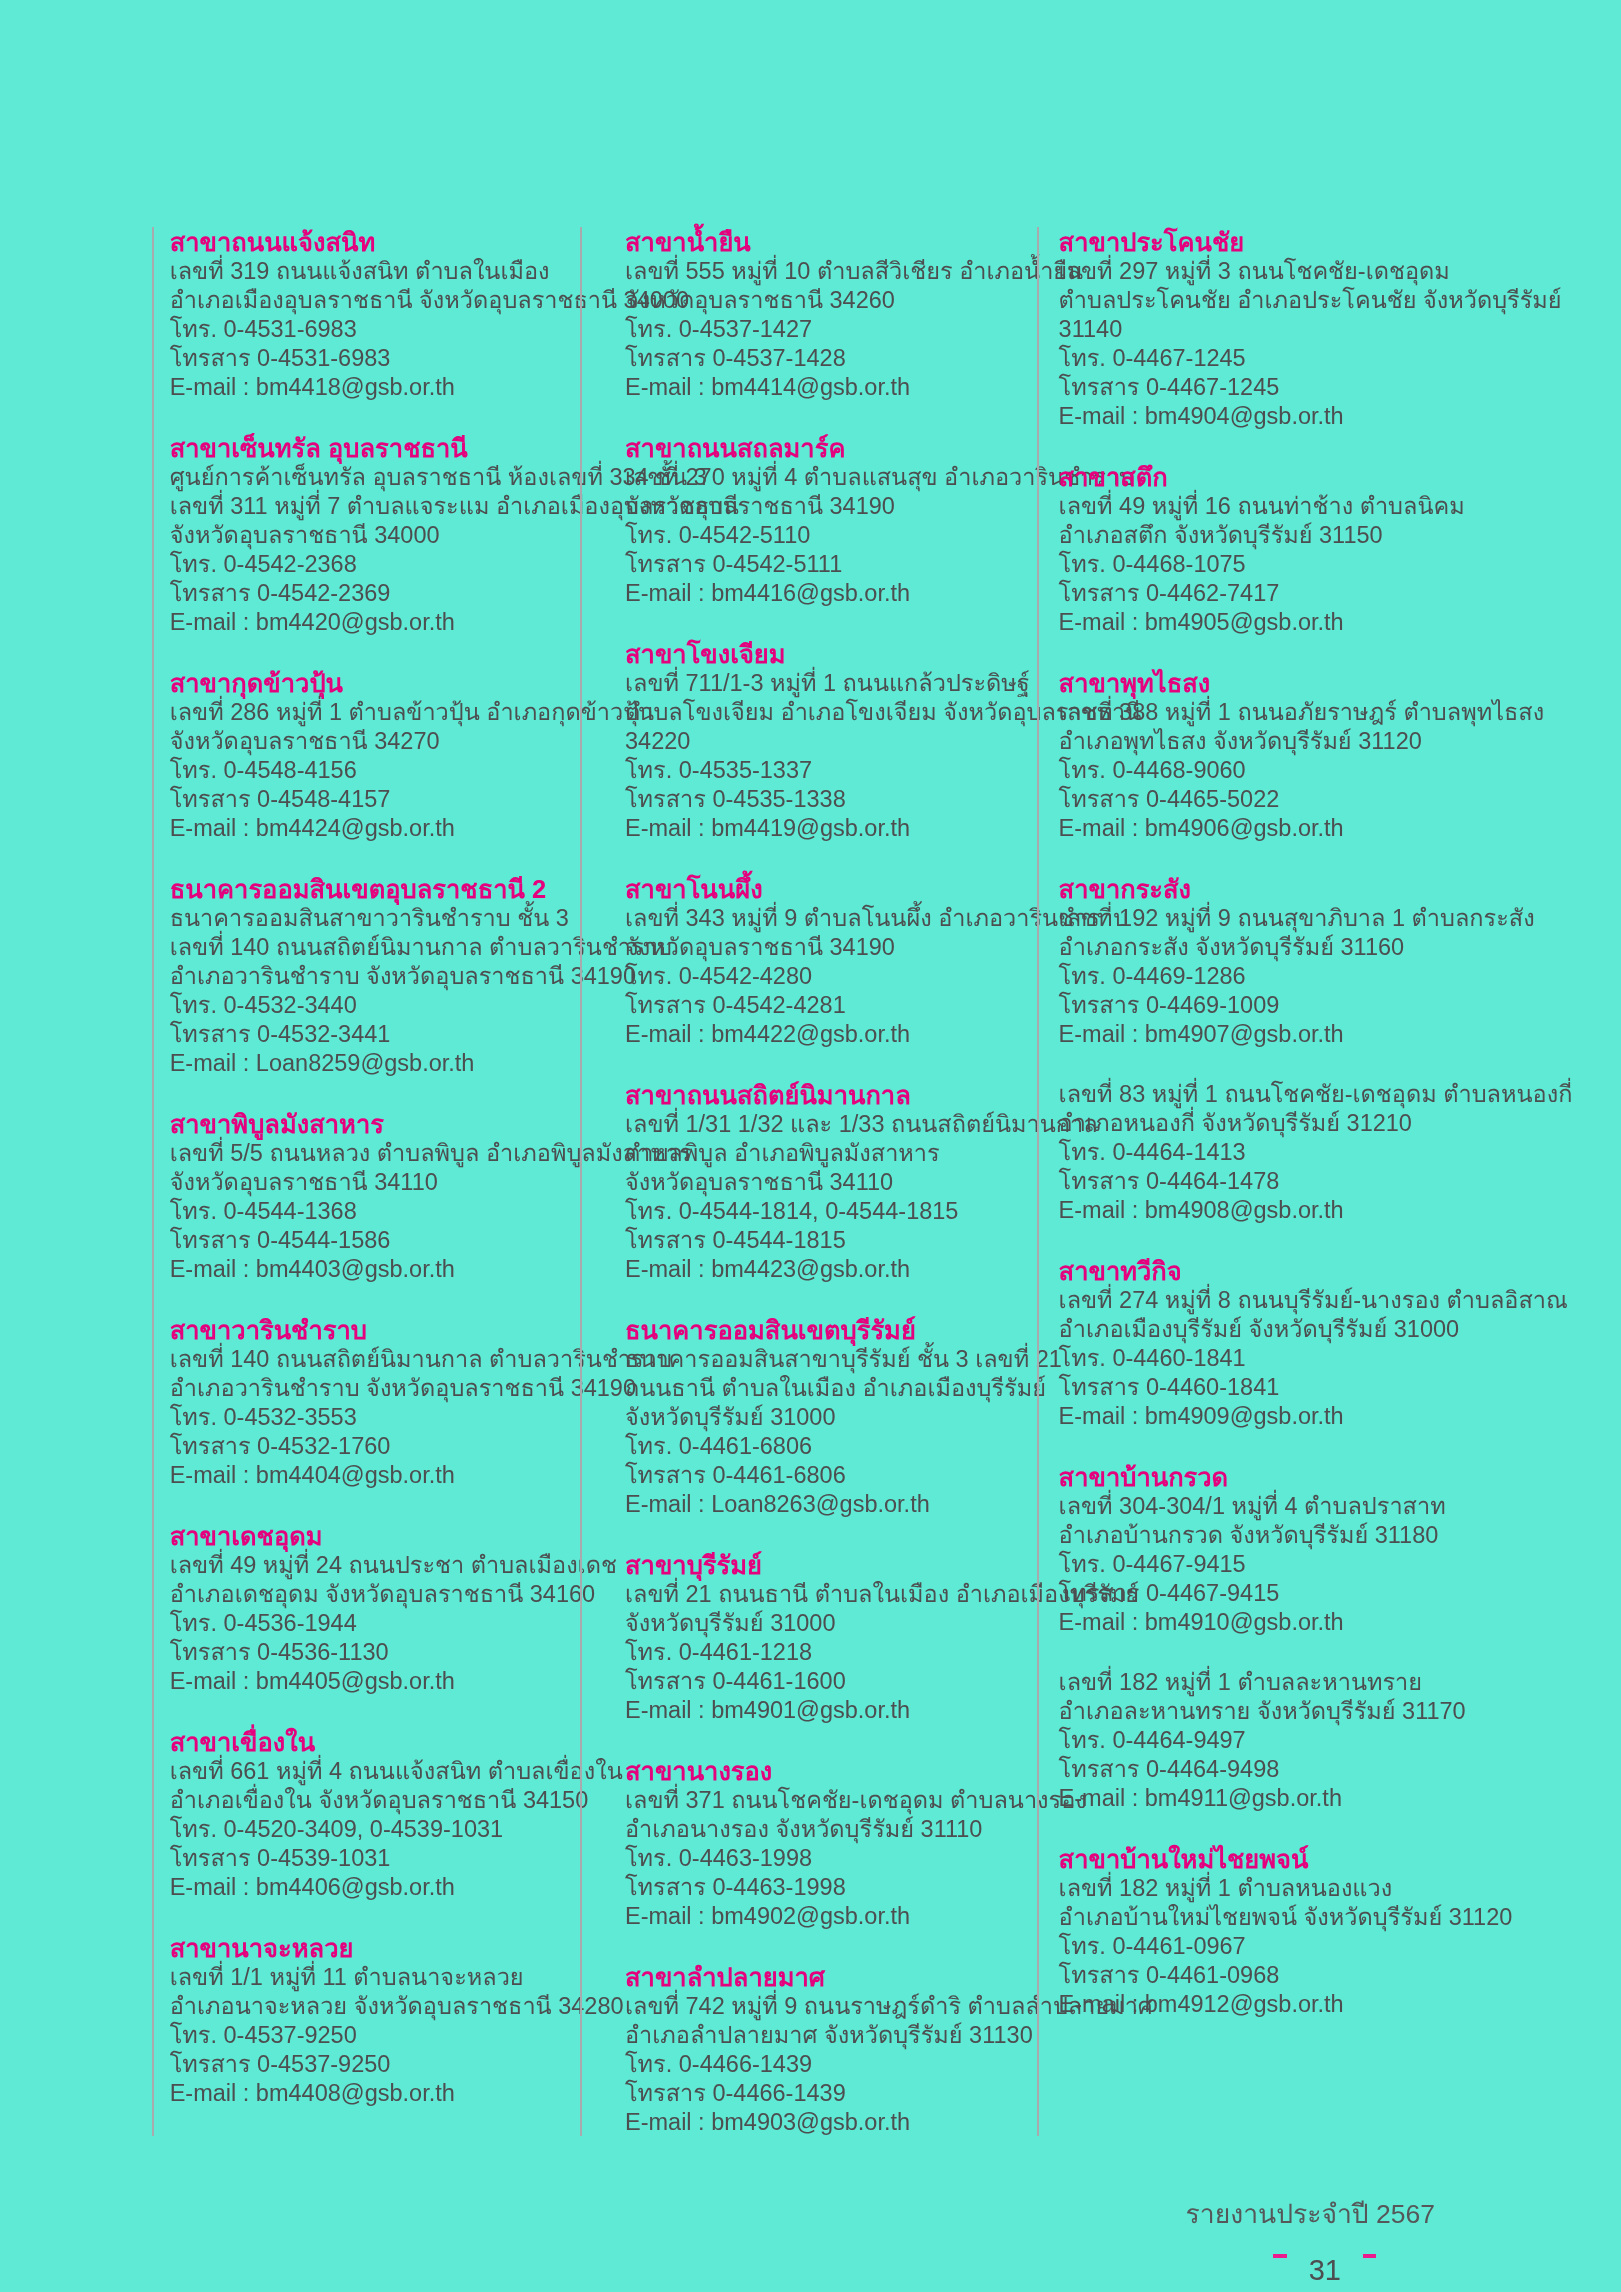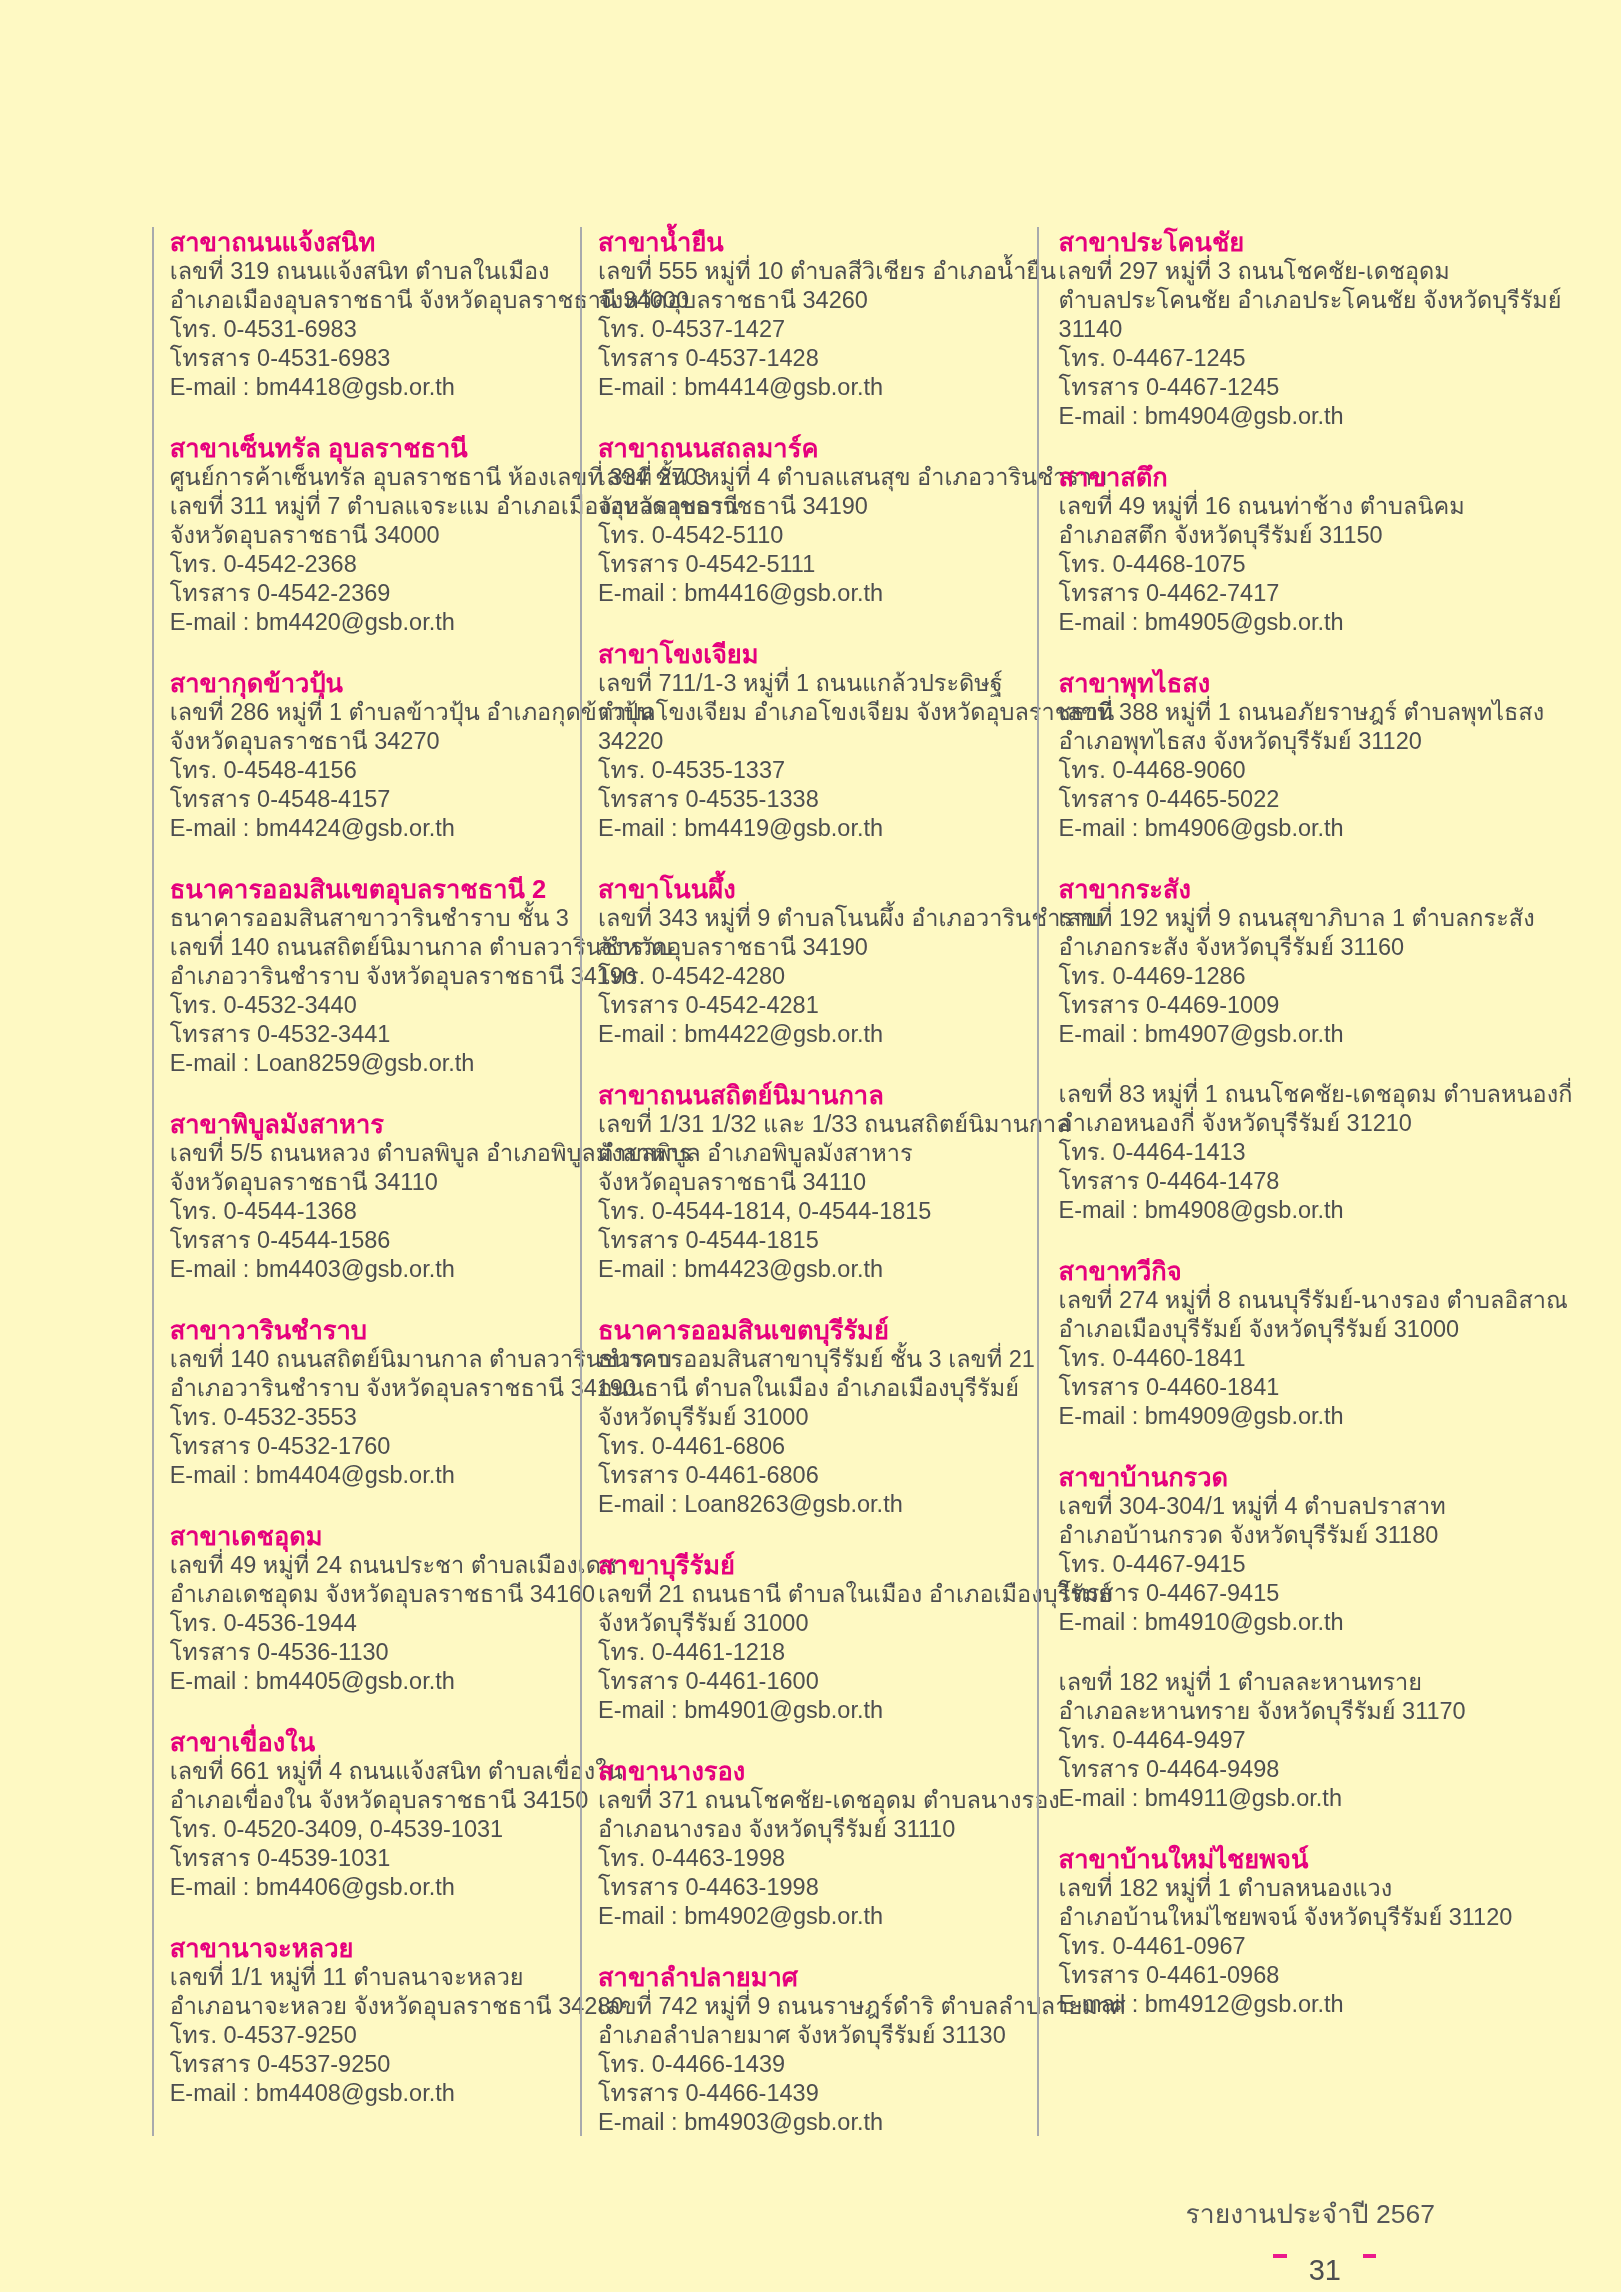--- a/index.html
+++ b/index.html
@@ -1,32 +1,32 @@
 <!DOCTYPE html>
 <html lang="th"><head>
 <meta charset="utf-8">
 <style>
   html,body{margin:0;padding:0;background:#e8e8e8;}
   .page{
     position:relative;
     width:1621px;height:2293px;
-    background:#fef9c3;
+    background:#5eead4;
     font-family:"Liberation Sans","DejaVu Sans",sans-serif;
     overflow:hidden;
     margin:0 auto;
   }
   .col{
     position:absolute;
     top:227px;
     height:1909px;
     border-left:2px solid #a8aaad;
     box-sizing:border-box;
   }
   .col1{left:152px;width:428px;padding-left:15.7px;}
-  .col2{left:580px;width:457px;padding-left:16px;}
+  .col2{left:580px;width:457px;padding-left:43px;}
   .col3{left:1037px;width:529px;padding-left:19.6px;}
   .entry{margin:0 0 31px 0;}
   .entry:last-child{margin-bottom:0;}
   .branch-name{
     font-size:25.5px;
     line-height:30px;
     font-weight:bold;
     color:#e5007d;
     white-space:nowrap;
   }

